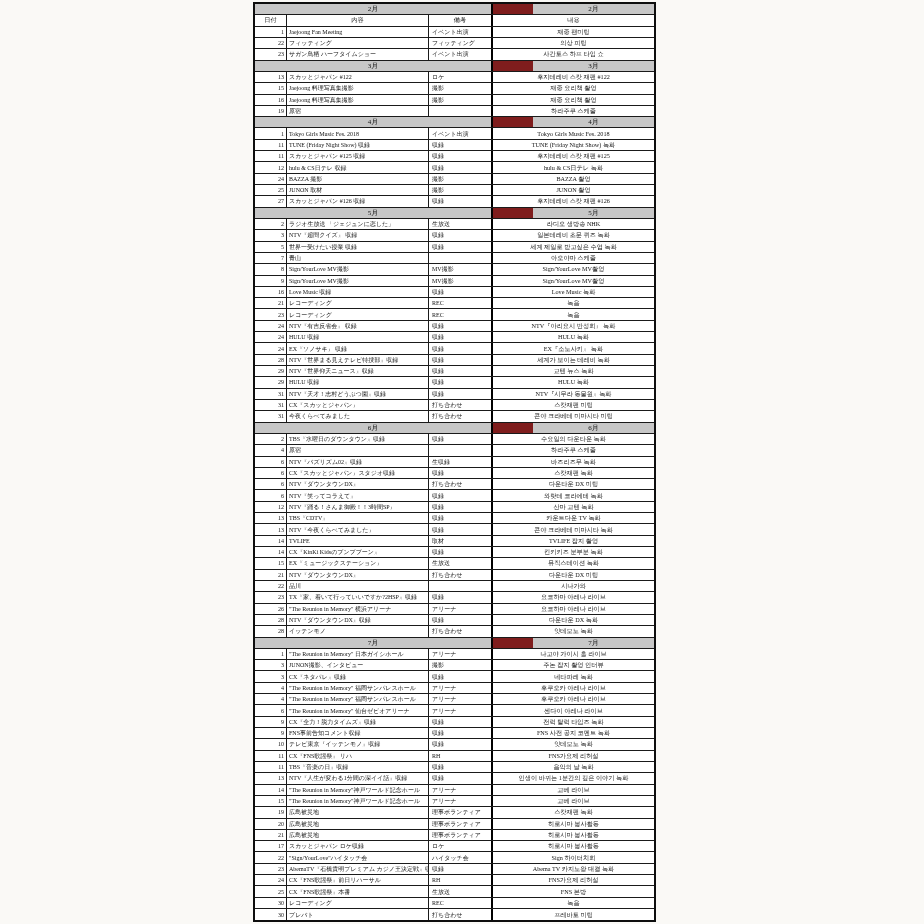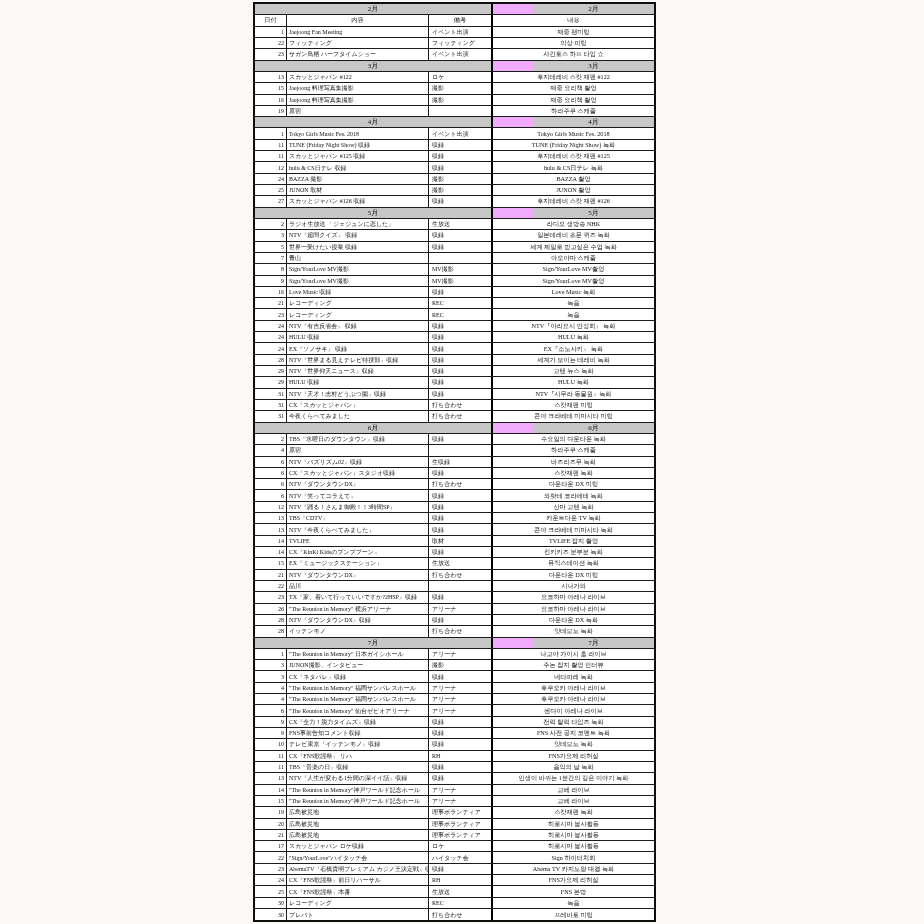--- a/index.html
+++ b/index.html
@@ -11,21 +11,21 @@
   .row{display:flex;height:11.32px;box-sizing:border-box;
        border-bottom:1.3px solid #1a1a1a;background:#fff;}
   .row:last-child{border-bottom:none;}
   .c{box-sizing:border-box;display:flex;align-items:center;overflow:hidden;
      white-space:nowrap;font-size:6px;line-height:8px;color:#141414;}
   .c.date{width:32px;justify-content:flex-end;padding-right:2px;
           border-right:1px solid #1a1a1a;}
   .c.cont{width:142px;padding-left:2px;border-right:1px solid #1a1a1a;}
   .c.note{width:64px;padding-left:3px;border-right:2.5px solid #000;}
   .c.kor{flex:1;justify-content:center;font-size:6.2px;}
-  .row.mh{background:#f0abfc;gap:40px;}
+  .row.mh{background:#7f1d1d;gap:40px;}
   .c.mh-jp{width:238px;justify-content:center;border-right:2.5px solid #000;
            font-size:7px;background:#c7c7c7;}
   .c.mh-kr{flex:1;justify-content:center;font-size:7px;background:#c7c7c7;}
   .row.colhdr .c{justify-content:center;padding:0;font-size:6.2px;}
 </style>
 </head>
 <body>
 
 <div class="page">
   <div class="tbl" id="tbl">

